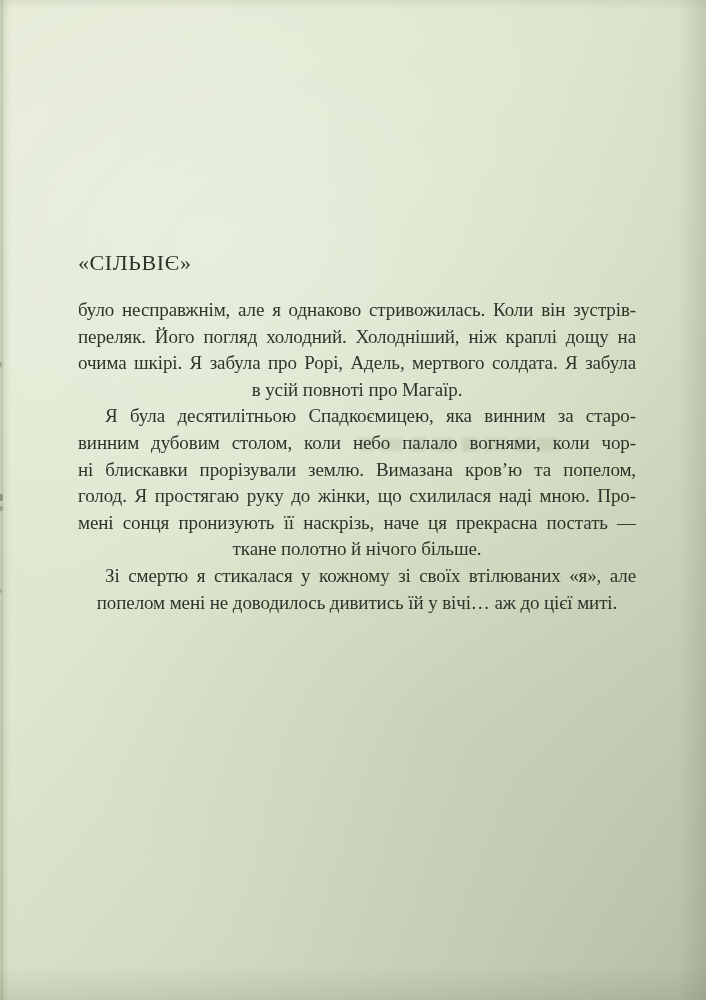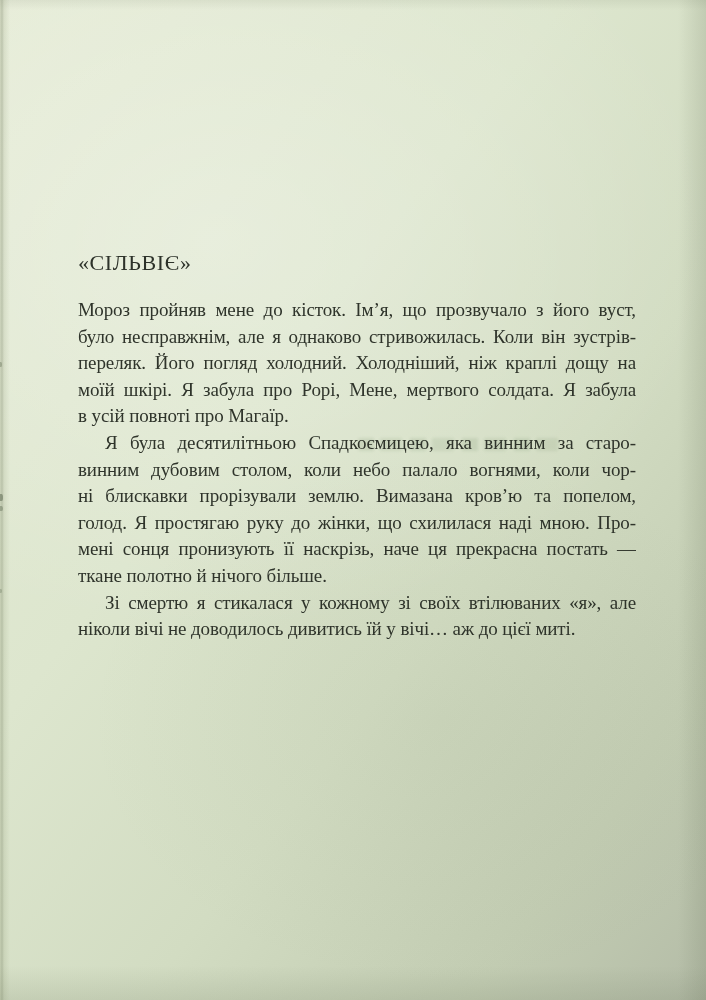--- a/index.html
+++ b/index.html
@@ -65,21 +65,21 @@
     line-height: 26.6px;
     letter-spacing: -0.1px;
     color: #2f342b;
   }
   .line {
     height: 26.6px;
     overflow: hidden;
     white-space: normal;
   }
   .line.full  { text-align: justify; text-align-last: justify; }
-  .line.end   { text-align: left; }
+  .line.end   { text-align: center; }
   .line.indent { text-indent: 27px; }
 
   
   .show-through {
     position: absolute;
     left: 358px;
     top: 438px;
     width: 206px;
     height: 13px;
     border-radius: 3px;
@@ -105,27 +105,26 @@
   <span class="speck s1"></span>
   <span class="speck s2"></span>
   <span class="speck s3"></span>
   <span class="speck s4"></span>
 
   <div class="chapter-title">«СІЛЬВІЄ»</div>
 
   <div class="show-through"></div>
 
   <div class="body-text">
-      <div class="line full">Мороз пройняв мене до кісток. Ім’я, що прозвучало з його вуст,</div>
       <div class="line full">було несправжнім, але я однаково стривожилась. Коли він зустрів-</div>
       <div class="line full">переляк. Його погляд холодний. Холодніший, ніж краплі дощу на</div>
-      <div class="line full">моїй шкірі. Я забула про Рорі, Мене, мертвого солдата. Я забула</div>
+      <div class="line full">очима шкірі. Я забула про Рорі, Адель, мертвого солдата. Я забула</div>
       <div class="line end">в усій повноті про Магаїр.</div>
       <div class="line full indent">Я була десятилітньою Спадкоємицею, яка винним за старо-</div>
       <div class="line full">винним дубовим столом, коли небо палало вогнями, коли чор-</div>
       <div class="line full">ні блискавки прорізували землю. Вимазана кров’ю та попелом,</div>
       <div class="line full">голод. Я простягаю руку до жінки, що схилилася наді мною. Про-</div>
       <div class="line full">мені сонця пронизують її наскрізь, наче ця прекрасна постать —</div>
       <div class="line end">ткане полотно й нічого більше.</div>
       <div class="line full indent">Зі смертю я стикалася у кожному зі своїх втілюваних «я», але</div>
-      <div class="line end">ніколи вічі не доводилось дивитись їй у вічі… аж до цієї миті.</div>
+      <div class="line end">попелом мені не доводилось дивитись їй у вічі… аж до цієї миті.</div>
     </div>
 </div>
 
 </body></html>

